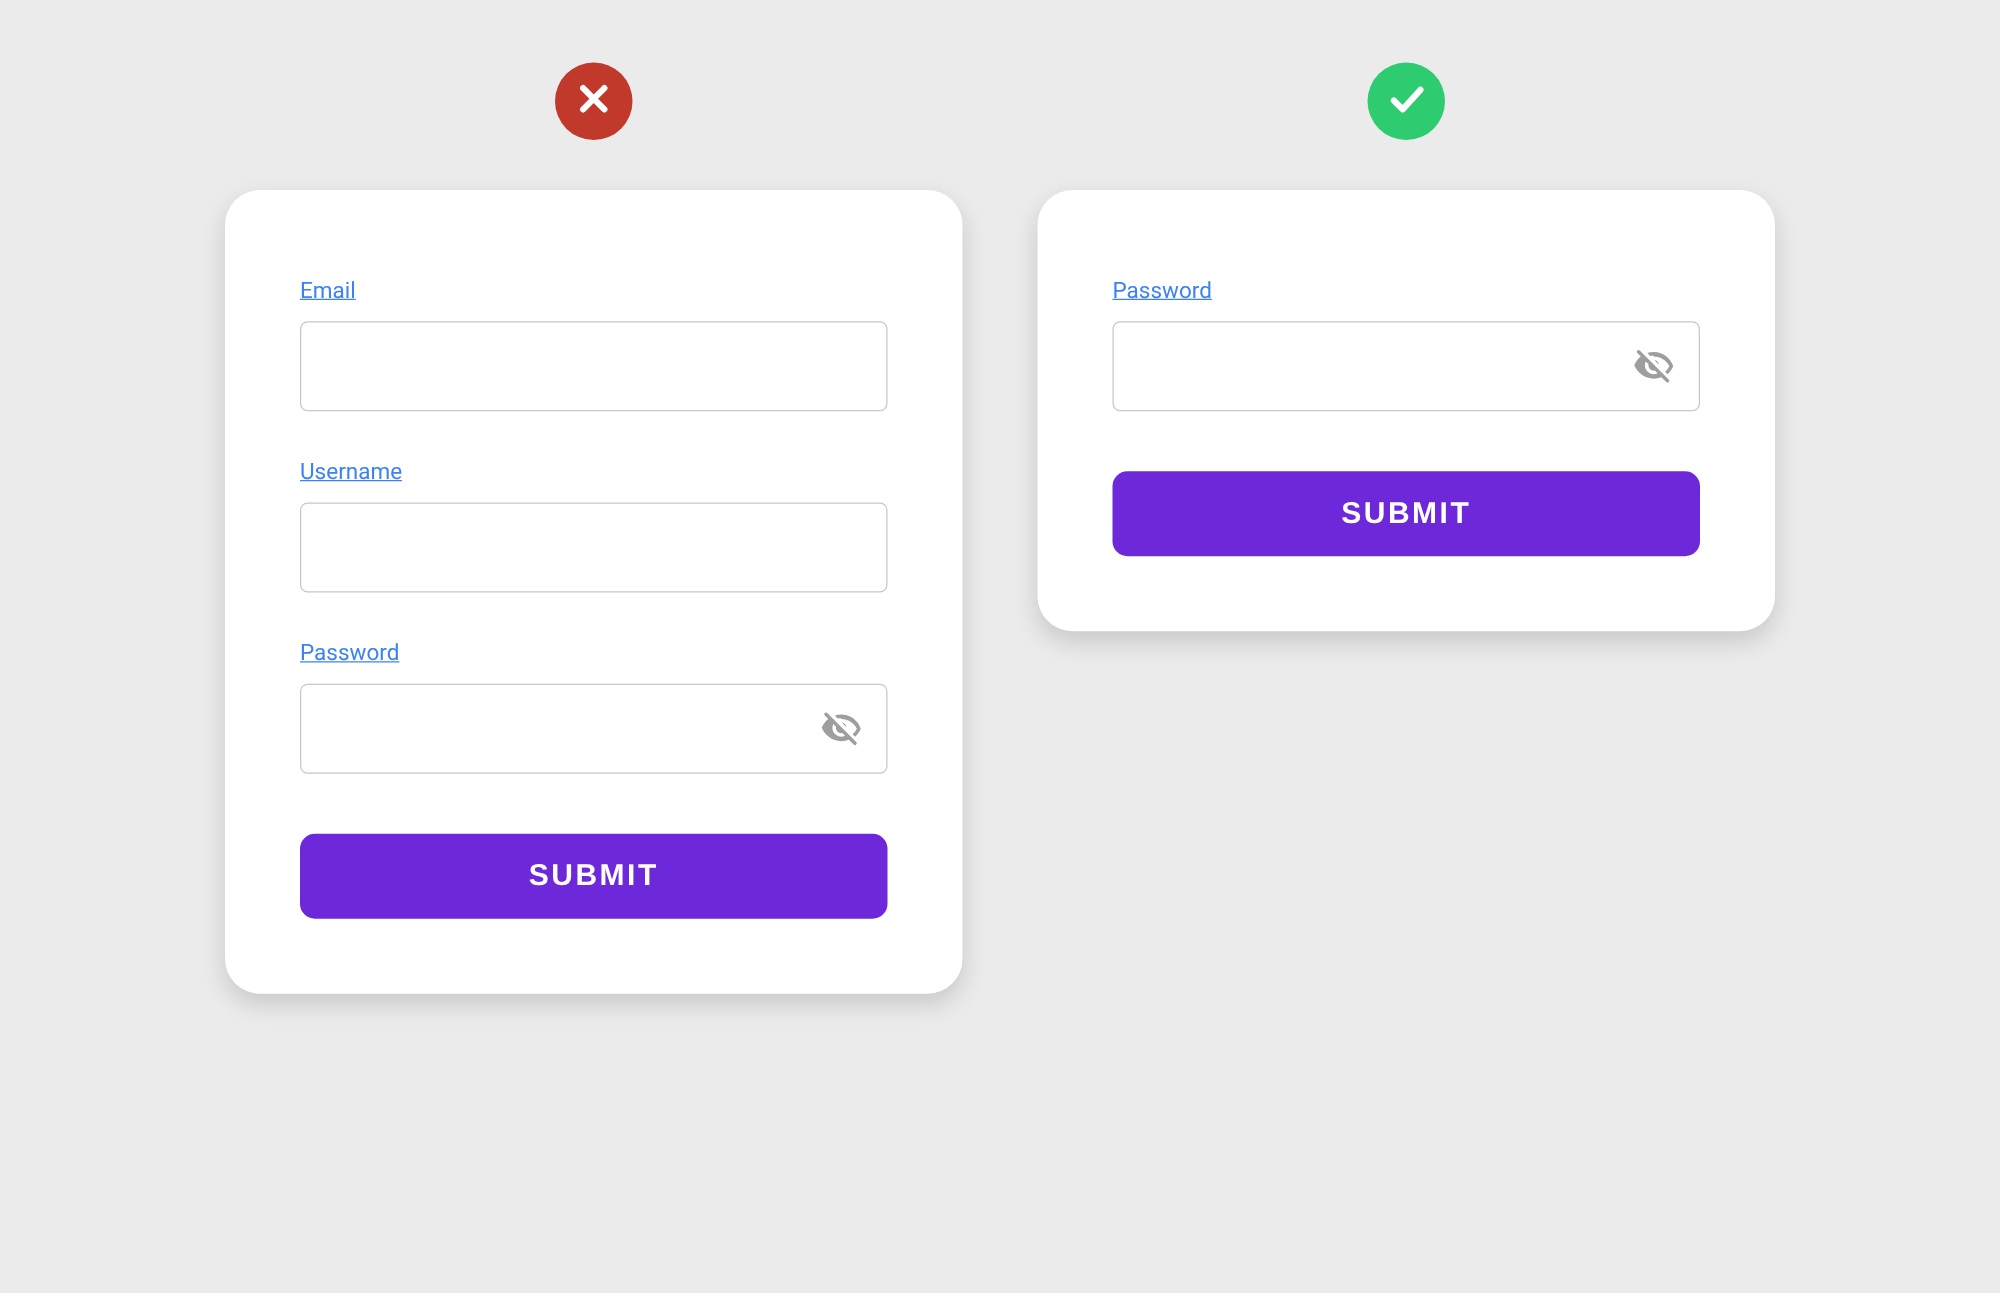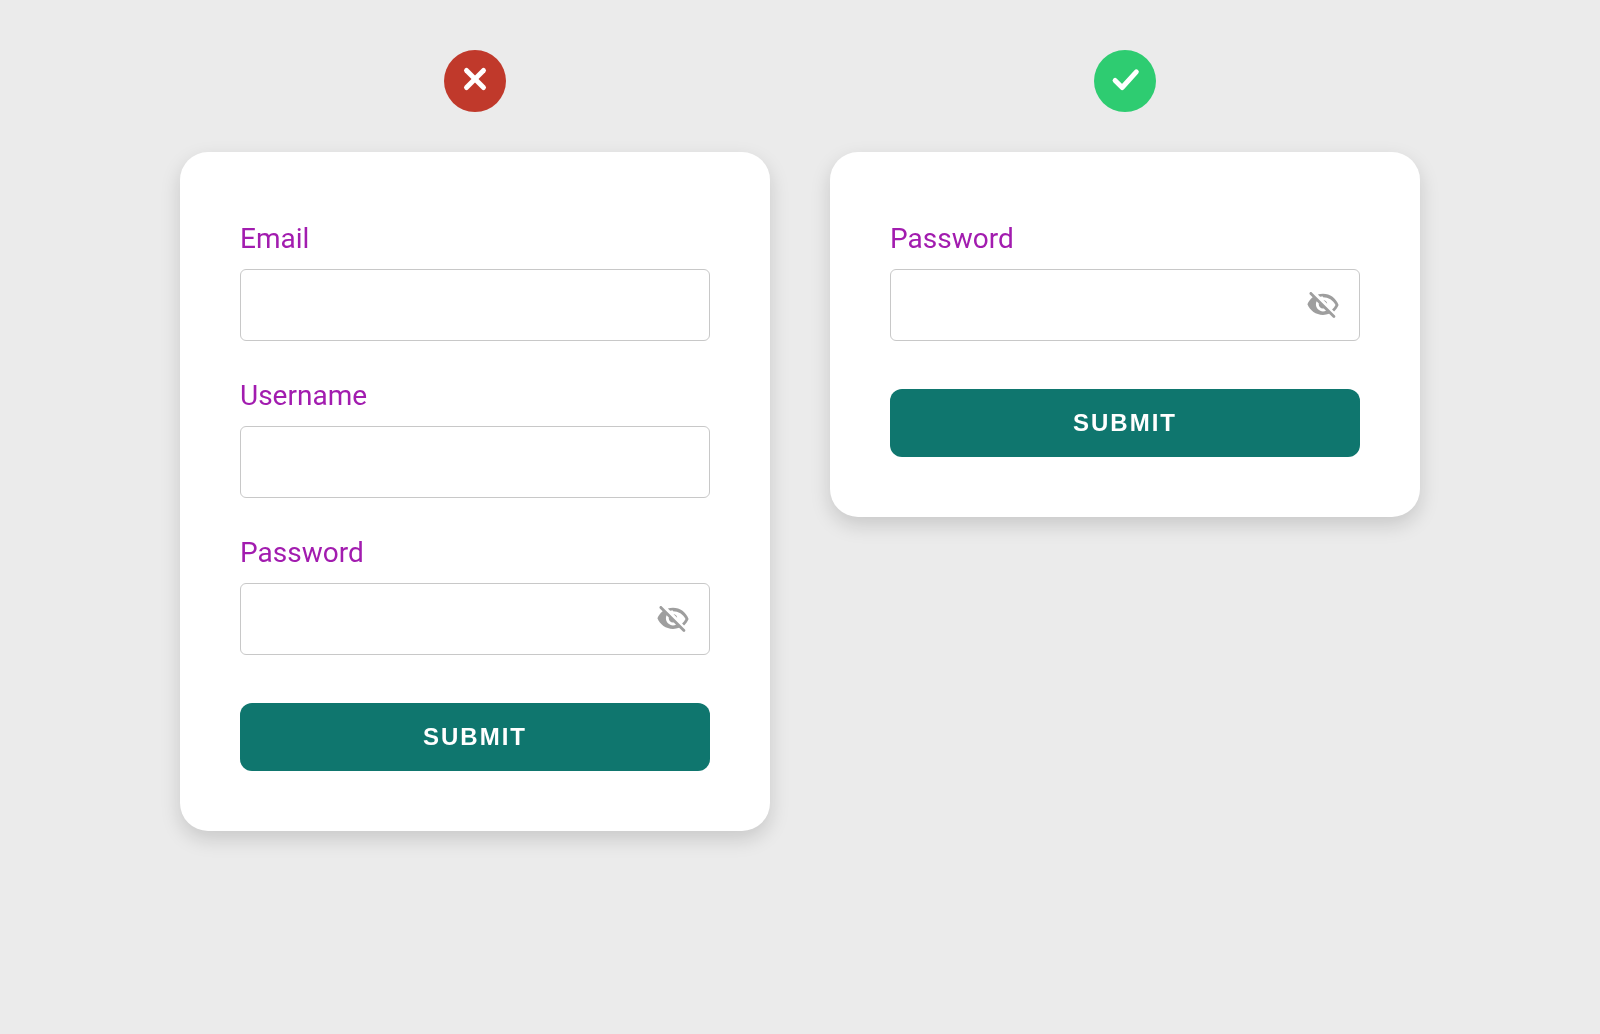--- a/index.html
+++ b/index.html
@@ -47,24 +47,25 @@
       border-radius: 28px;
       box-shadow: 0 8px 20px rgba(0,0,0,0.15);
       padding: 70px 60px 60px 60px;
       width: 590px;
     }
     .field-group {
       margin-bottom: 38px;
     }
     .field-label {
       display: block;
-      font-size: 28px;
-      color: #a21caf;
+      font-size: 18px;
+      color: #3b82f6;
       margin-bottom: 14px;
       font-weight: 400;
+      text-decoration: underline;
     }
     .field-wrapper {
       position: relative;
     }
     .field-input {
       width: 100%;
       height: 72px;
       border: 1px solid #c8c8c8;
       border-radius: 6px;
       font-size: 20px;
@@ -88,21 +89,21 @@
       cursor: pointer;
     }
     .eye-icon svg {
       width: 34px;
       height: 34px;
       fill: #9e9e9e;
     }
     .submit-btn {
       width: 100%;
       height: 68px;
-      background: #0f766e;
+      background: #6d28d9;
       border: none;
       border-radius: 12px;
       color: #ffffff;
       font-size: 24px;
       font-weight: 600;
       letter-spacing: 2px;
       cursor: pointer;
       margin-top: 10px;
     }
   </style>

